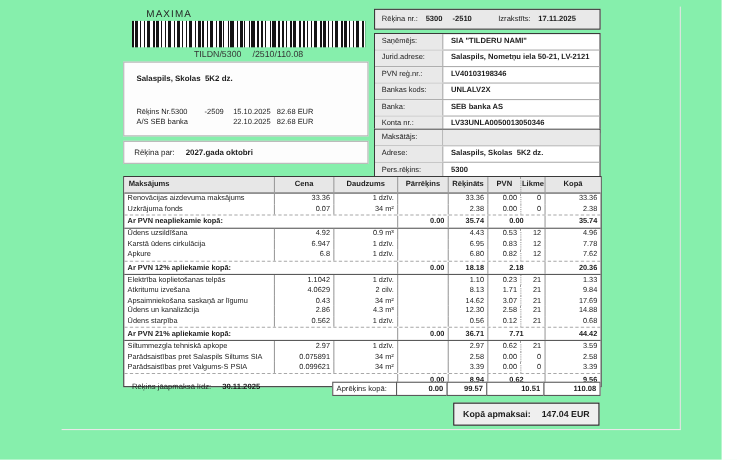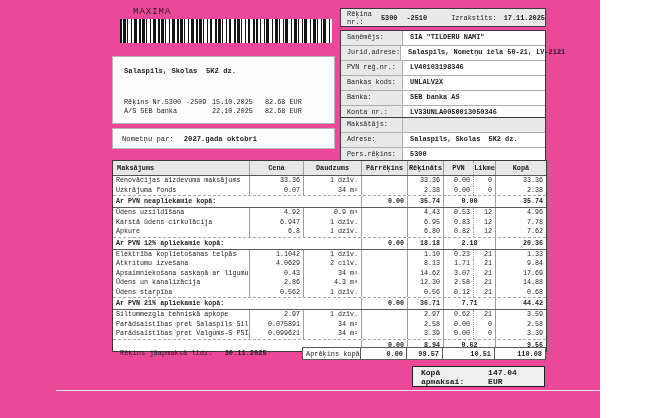--- a/index.html
+++ b/index.html
@@ -1,17 +1,17 @@
 <!DOCTYPE html>
 <html><head>
 <meta charset="utf-8">
 <style>
   html,body{margin:0;padding:0;background:#fff;}
-  .page{position:relative;width:600px;height:418px;background:#ec4899;overflow:hidden;
-        font-family:Liberation Mono, monospace;color:#1c1c1c;}
+  .page{position:relative;width:656px;height:418px;background:#86efac;overflow:hidden;
+        font-family:Liberation Sans, sans-serif;color:#1c1c1c;}
   .abs{position:absolute;}
 
   
   .brand{left:133px;top:7px;font-size:9px;letter-spacing:1px;color:#222;}
   .barcode{left:120px;top:19px;width:212px;height:24px;
     background:repeating-linear-gradient(90deg,#141414 0 1.5px,#fff 1.5px 3px,#141414 3px 5.5px,
       #fff 5.5px 7px,#141414 7px 8px,#fff 8px 11px,#141414 11px 12px,#fff 12px 13.5px,
       #141414 13.5px 16.5px,#fff 16.5px 19px);}
   .barcode-caption{left:120px;top:45px;width:212px;text-align:center;font-size:8px;color:#333;}
   .barcode-caption span{margin:0 5px;}
@@ -87,39 +87,42 @@
   .edge-r{left:618px;top:6px;width:1px;height:384px;background:#e3e3e3;}
   .edge-b{left:56px;top:390px;width:563px;height:1px;background:#e9e9e9;}
 </style>
 </head>
 <body>
 
 <div class="page">
 
   <div class="abs brand">MAXIMA</div>
   <div class="abs barcode"></div>
+  <div class="abs barcode-caption">
+    <span>TILDN/5300</span><span>/2510/110.08</span>
+  </div>
 
   <div class="abs addr-box">
     <div class="addr">Salaspils, Skolas  5K2 dz.</div>
     <div class="pay-lines">
       <div class="pay-line">
         <span class="pl-c1">Rēķins Nr.5300</span>
         <span class="pl-c2">-2509</span>
         <span>15.10.2025   82.68 EUR</span>
       </div>
       <div class="pay-line">
         <span class="pl-c1">A/S SEB banka</span>
         <span class="pl-c2"></span>
         <span>22.10.2025   82.68 EUR</span>
       </div>
     </div>
   </div>
 
   <div class="abs period-box">
-    <span class="lbl">Nometņu par:</span>
+    <span class="lbl">Rēķina par:</span>
     <span class="val">2027.gada oktobri</span>
   </div>
 
   <div class="abs boxA">
     <span class="l1">Rēķina nr.:</span>
     <span class="v1">5300</span>
     <span class="v2">-2510</span>
     <span class="l2">Izrakstīts:</span>
     <span class="v3">17.11.2025</span>
   </div>

